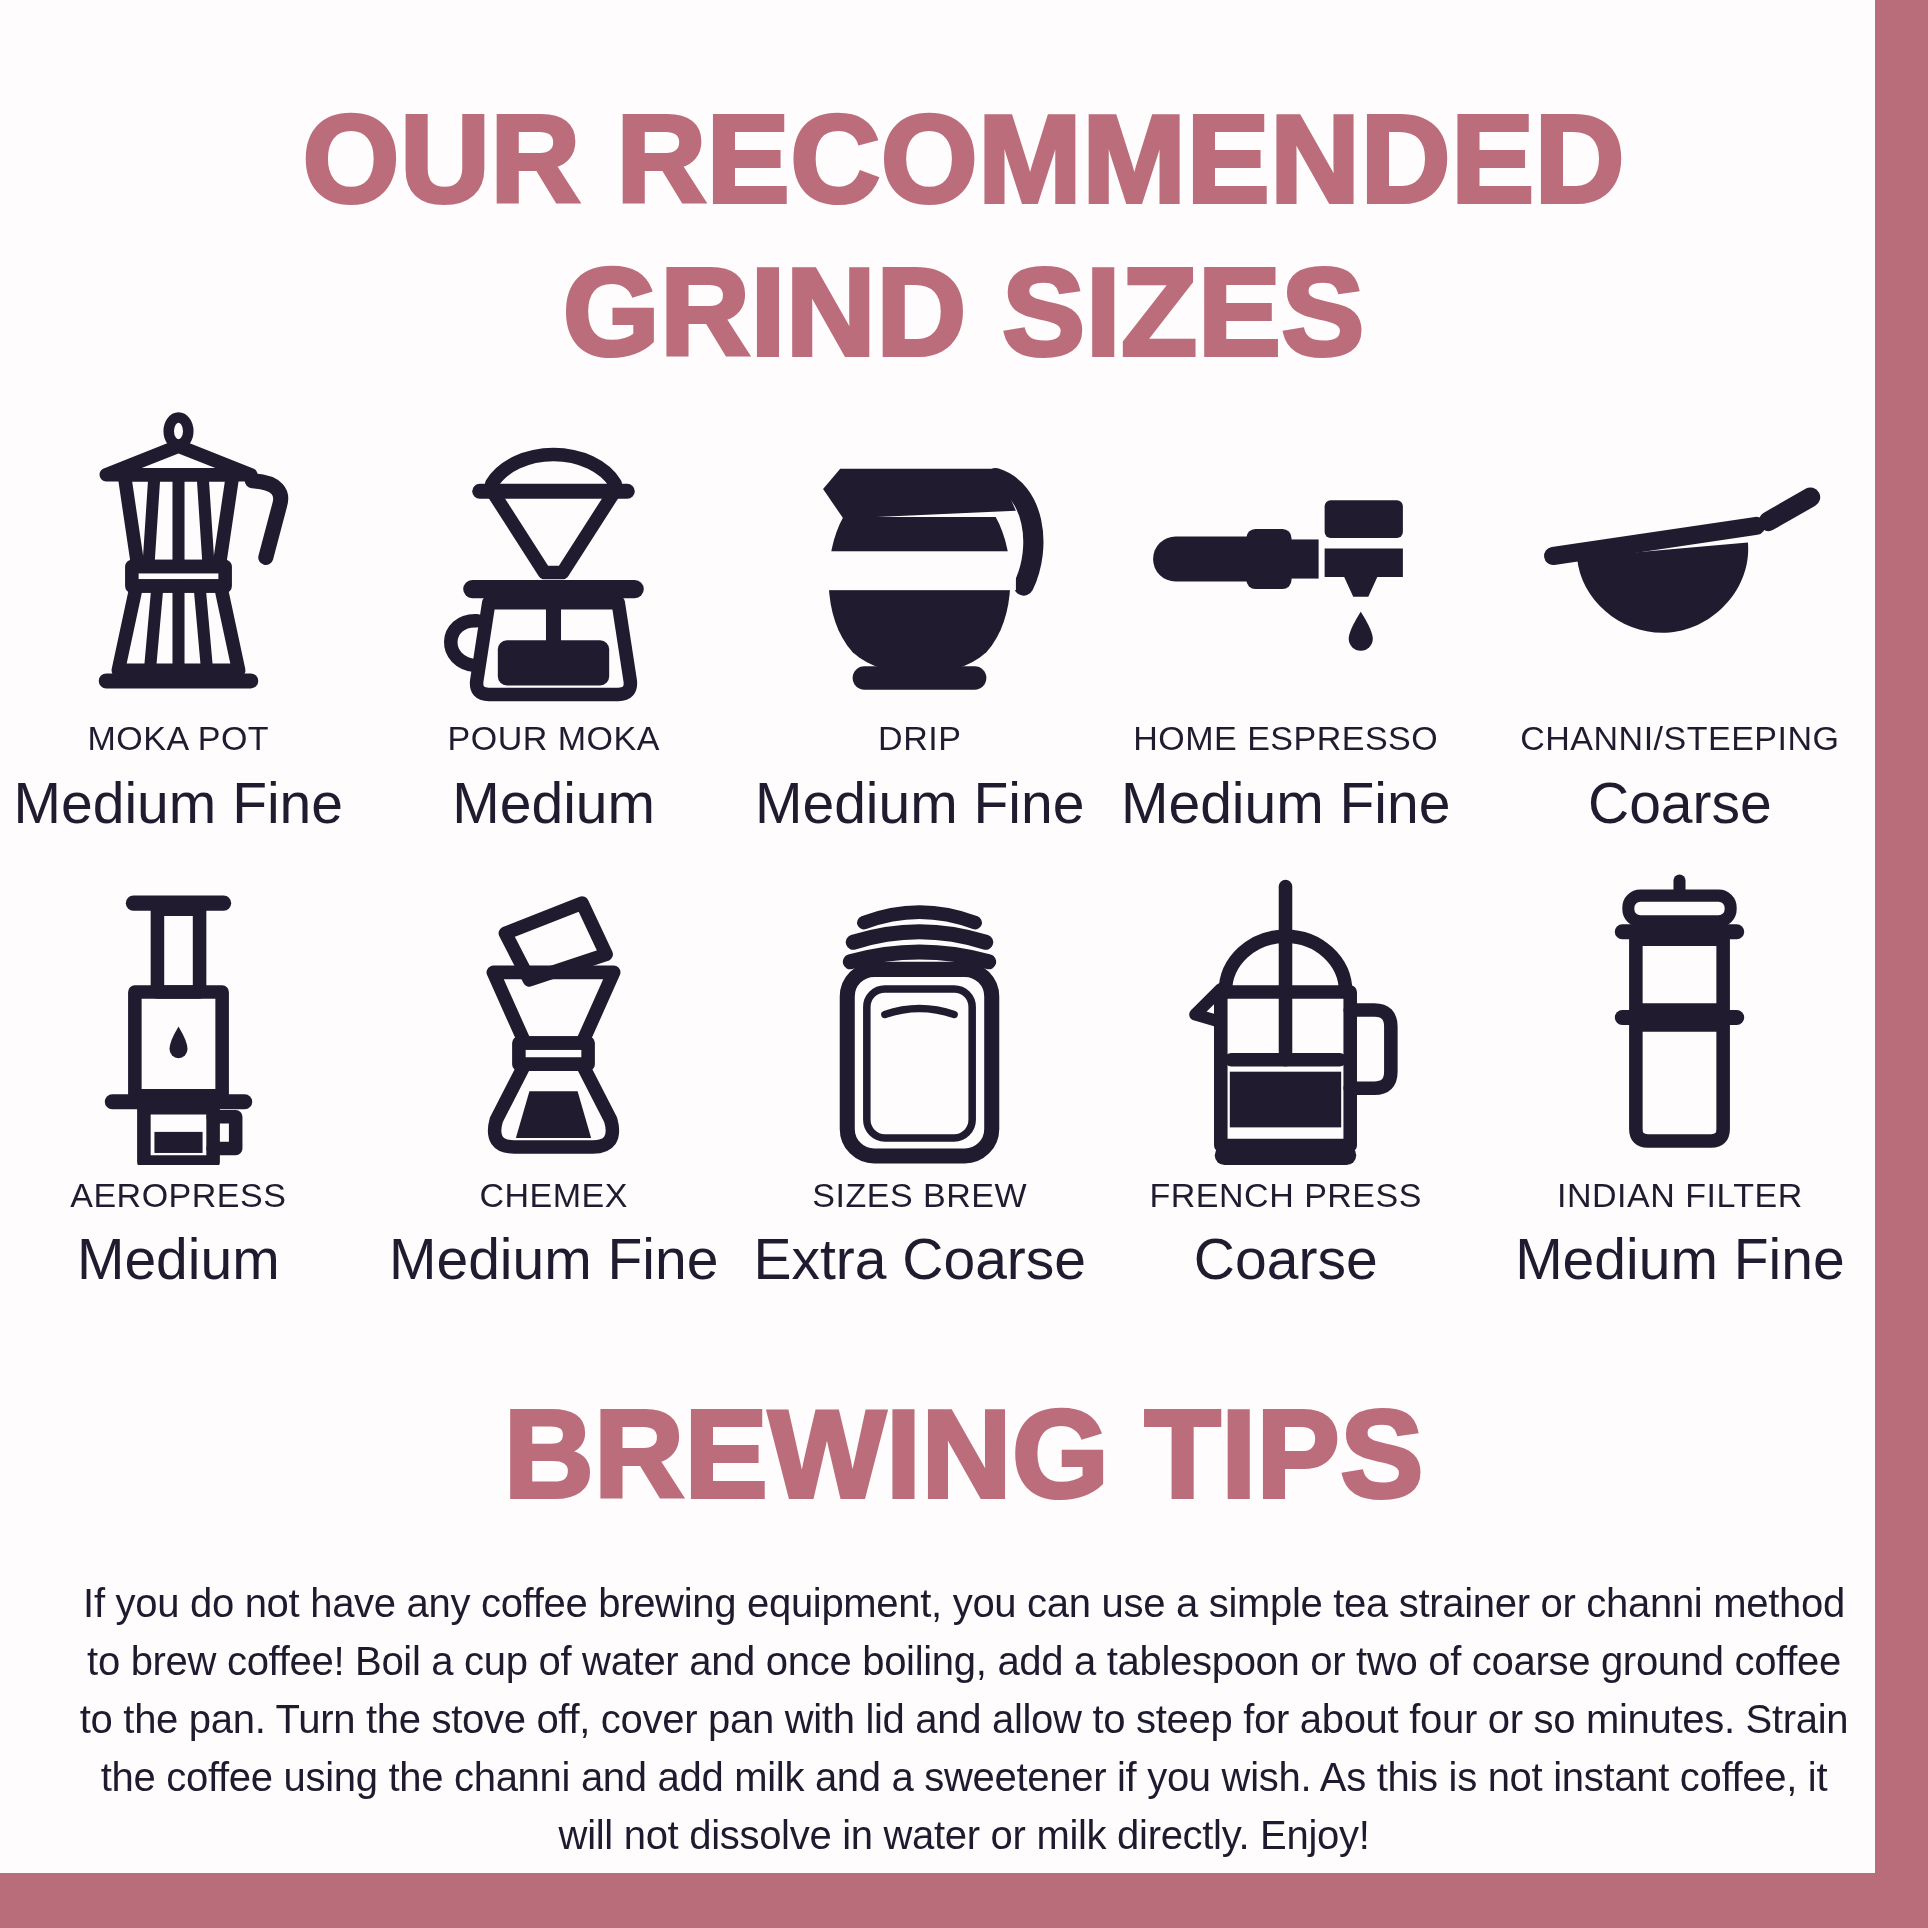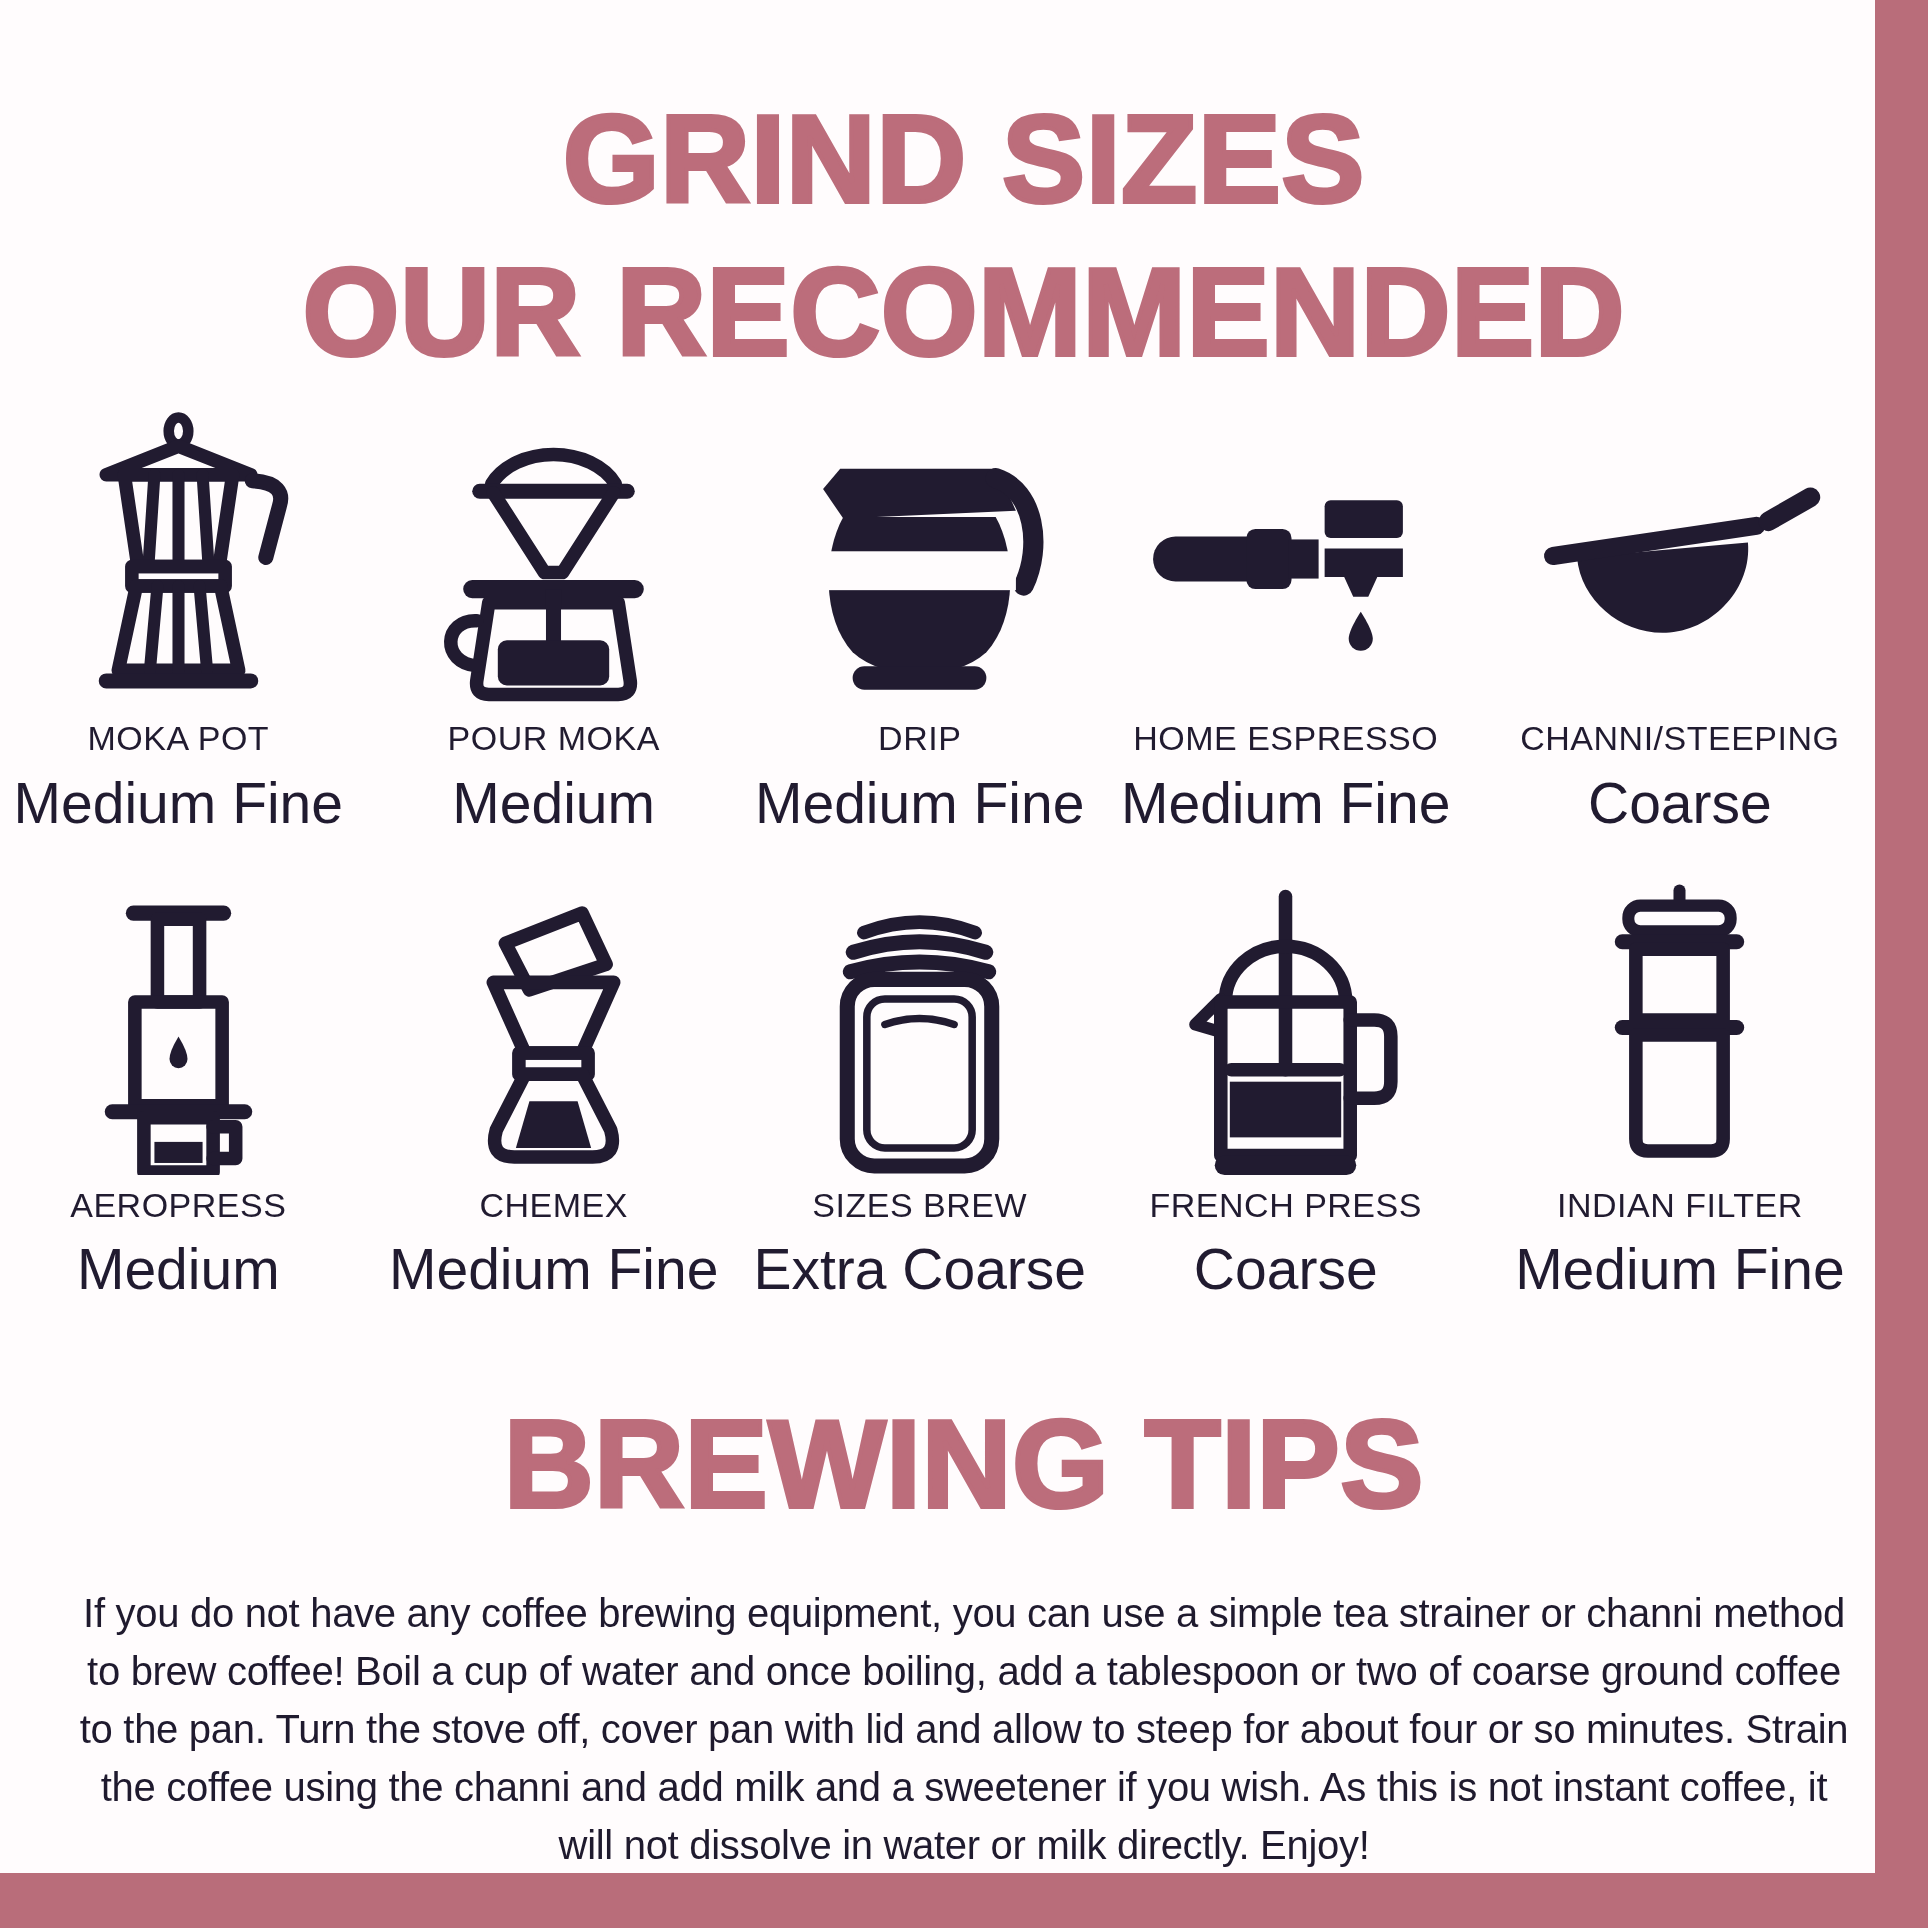--- a/index.html
+++ b/index.html
@@ -10,21 +10,21 @@
   }
   .title{
     margin:0;padding-top:83px;text-align:center;
     font-size:124px;line-height:1.23;font-weight:bold;
     color:#bc6d7b;-webkit-text-stroke:4.2px #bc6d7b;letter-spacing:0.9px;
   }
   .tline{display:block;}
   h2.title{padding-top:0;margin-top:86px;}
   .grid{
     display:grid;grid-template-columns:19% 21% 18% 21% 21%;
-    width:1877px;margin-top:19px;row-gap:38px;
+    width:1877px;margin-top:19px;row-gap:28px;
   }
   .cell{display:flex;flex-direction:column;align-items:center;text-align:center;}
   .icon-box{height:301px;display:flex;align-items:center;justify-content:center;}
   .mname{font-size:34px;margin-top:11.3px;letter-spacing:0.5px;}
   .mgrind{font-size:57px;margin-top:11.3px;}
   .tips{
     width:1789px;margin:43px auto 12px;text-align:center;
     font-size:40px;line-height:1.45;letter-spacing:-0.3px;color:#1f1a2e;
   }
   .bar-right{position:absolute;top:0;right:0;width:53px;height:1928px;background:#b96d7a;}
@@ -32,22 +32,22 @@
   svg.icon{stroke:#211b30;fill:none;stroke-width:9;stroke-linecap:round;stroke-linejoin:round;}
   svg.icon .f{fill:#211b30;stroke:none;}
   svg.icon .bgfill{fill:#fffcfd;stroke:none;}
 </style>
 </head>
 <body>
 
 <div class="page">
 
   <h1 class="title">
+    <span class="tline">OUR RECOMMENDED</span>
     <span class="tline">GRIND SIZES</span>
-    <span class="tline">OUR RECOMMENDED</span>
   </h1>
 
   <section class="grid">
 
     <div class="cell">
       <div class="icon-box">
         <svg class="icon" width="301" height="301" viewBox="0 0 200 200">
           <ellipse cx="100" cy="16" rx="6.5" ry="9" stroke-width="7"></ellipse>
           <path d="M52 45 L100 26 L148 45 Z"></path>
           <path d="M64 45 L136 45 L127 106 L73 106 Z"></path>

